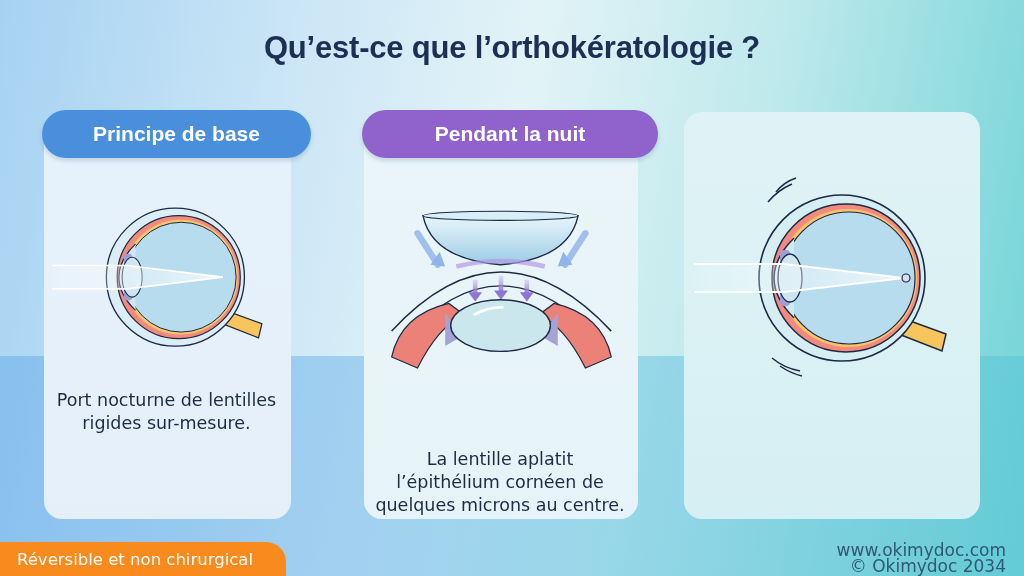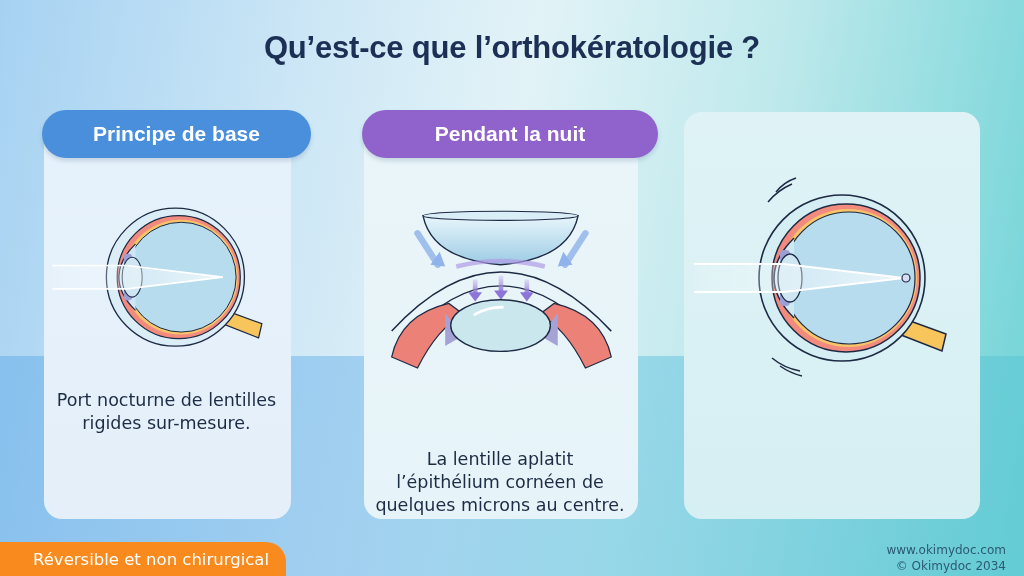--- a/index.html
+++ b/index.html
@@ -43,26 +43,26 @@
     text-align: center; color: #1d2c45; font-size: 17.5px; line-height: 23px;
     font-family: "DejaVu Sans", sans-serif;
   }
   .text p + p { margin-top: 12px; }
   .c1 .text { top: 277px; }
   .c2 .text { top: 295px; margin-top: 41px; }
   .c3 .text { top: 295px; }
   .badge {
     position: absolute; left: 0; top: 542px; width: 286px; height: 34px;
     background: #f98a1e; border-top-right-radius: 20px;
-    color: #fff; font-size: 16.5px; padding-left: 33px;
+    color: #fff; font-size: 16.5px; padding-left: 17px;
     display: flex; align-items: center;
   }
   .footer {
     position: absolute; right: 18px; top: 542px; text-align: right;
-    color: #2d5a72; font-size: 12px; line-height: 16px;
+    color: #2d5a72; font-size: 17px; line-height: 16px;
   }
 </style>
 </head>
 <body>
 
 <div class="bg-bottom"></div>
 
 <h1 class="title">Qu’est-ce que l’orthokératologie ?</h1>
 
 <div class="card c1">

